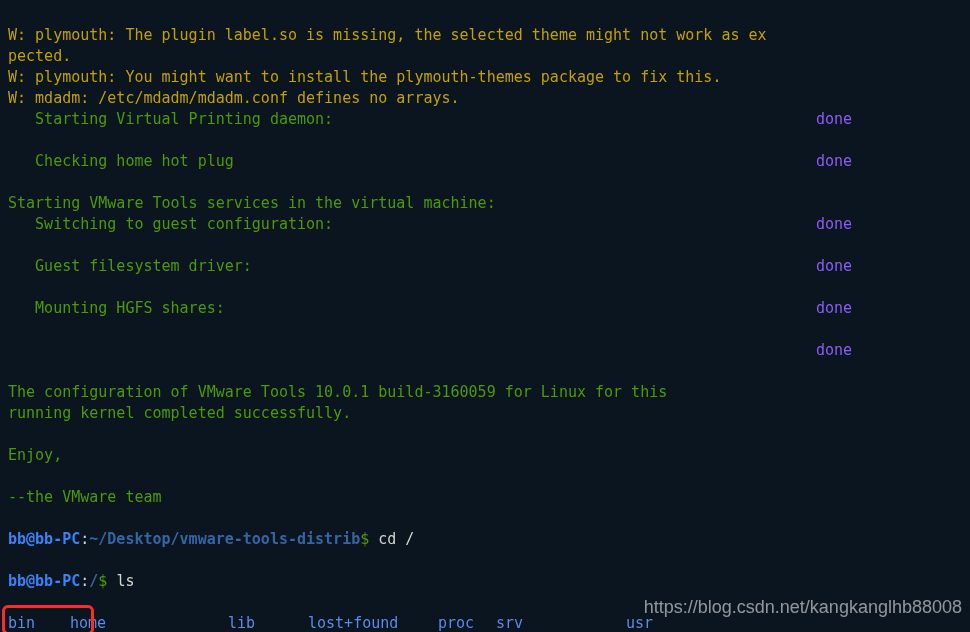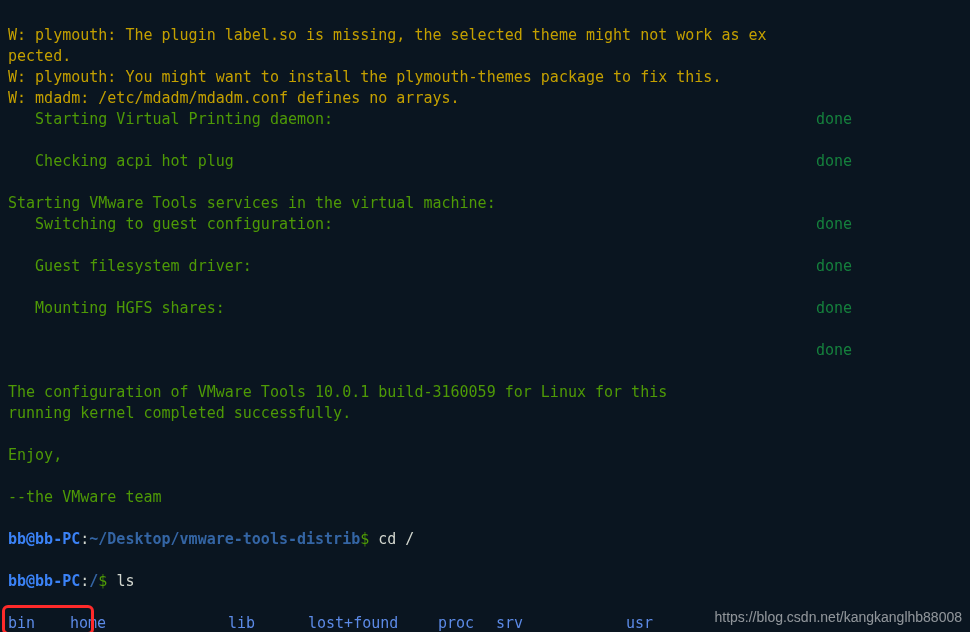--- a/index.html
+++ b/index.html
@@ -35,40 +35,40 @@
     top: 605px;
     width: 86px;
     height: 24px;
     border: 3px solid #ff2a2a;
     border-radius: 6px;
     pointer-events: none;
   }
   .watermark {
     position: absolute;
     right: 8px;
-    bottom: 4px;
+    bottom: 14px;
     color: rgba(255,255,255,0.55);
     font-family: Arial, sans-serif;
-    font-size: 14px;
+    font-size: 18px;
   }
   .status-line { display: flex; align-items: center; }
   .status-label { color: #4e9a06; flex: 0 0 auto; }
   .status-fill  { flex: 1 1 auto; }
-  .status-done  { color: #15803d; padding-right: 110px; }
+  .status-done  { color: #8b5cf6; padding-right: 110px; }
 </style>
 </head>
 <body>
 
 <div class="terminal">
 <span class="yellow">W: plymouth: The plugin label.so is missing, the selected theme might not work as ex
 pected.</span>
 <span class="yellow">W: plymouth: You might want to install the plymouth-themes package to fix this.</span>
 <span class="yellow">W: mdadm: /etc/mdadm/mdadm.conf defines no arrays.</span>
 <div class="status-line"><span class="status-label">   Starting Virtual Printing daemon:</span><span class="status-fill"></span><span class="status-done">done</span></div>
-<div class="status-line"><span class="status-label">   Checking acpi hot plug</span><span class="status-fill"></span><span class="status-done">done</span></div>
+<div class="status-line"><span class="status-label">   Checking home hot plug</span><span class="status-fill"></span><span class="status-done">done</span></div>
 <span class="green">Starting VMware Tools services in the virtual machine:</span>
 <div class="status-line"><span class="status-label">   Switching to guest configuration:</span><span class="status-fill"></span><span class="status-done">done</span></div>
 <div class="status-line"><span class="status-label">   Guest filesystem driver:</span><span class="status-fill"></span><span class="status-done">done</span></div>
 <div class="status-line"><span class="status-label">   Mounting HGFS shares:</span><span class="status-fill"></span><span class="status-done">done</span></div>
 <div class="status-line"><span class="status-fill"></span><span class="status-done">done</span></div>
 <span class="green">The configuration of VMware Tools 10.0.1 build-3160059 for Linux for this</span>
 <span class="green">running kernel completed successfully.</span>
 <span> </span>
 <span class="green">Enjoy,</span>
 <span> </span>

